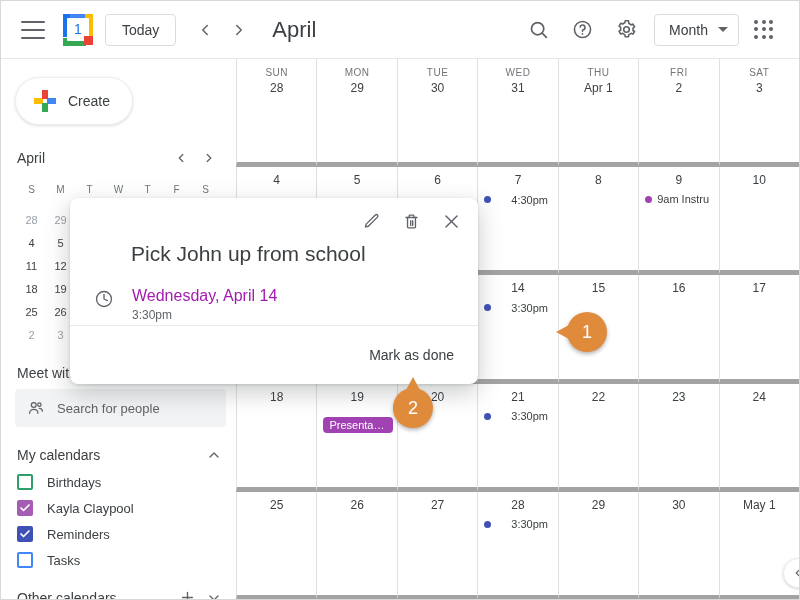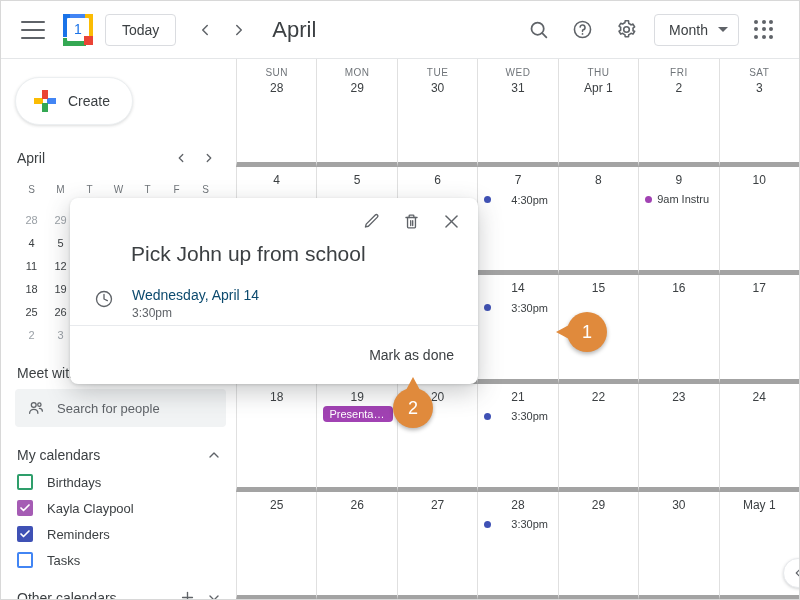--- a/index.html
+++ b/index.html
@@ -177,21 +177,21 @@
     font-size: 12px; color: #3c4043; text-align: center; margin-top: 4px;
   }
   .week.first .cell .daynum { margin-top: 3px; }
   .event-reminder {
     display: flex; align-items: center; gap: 20px; margin: 6px 0 0 6px;
   }
   .dot { width: 7px; height: 7px; border-radius: 50%; flex: 0 0 auto; }
   .ev-time { font-size: 11px; color: #3c4043; white-space: nowrap; }
   .rem-icon { flex: 0 0 auto; display: flex; align-items: center; }
   .event-chip {
-    margin: 2px 4px 0 6px; background: #a142b3; color: #fff;
+    margin: 13px 4px 0 6px; background: #a142b3; color: #fff;
     font-size: 11px; padding: 2px 6px; border-radius: 4px;
     white-space: nowrap; overflow: hidden; text-overflow: ellipsis;
     display: inline-block; max-width: calc(100% - 10px);
   }
   .event-text {
     display: flex; align-items: center; gap: 5px; margin: 6px 0 0 6px;
     overflow: hidden;
   }
   .ev-label { font-size: 11px; color: #3c4043; white-space: nowrap; }
 
@@ -217,21 +217,21 @@
   }
   .ptool { width: 26px; height: 26px; display: flex; align-items: center; justify-content: center;
     color: #5f6368; cursor: pointer; }
   .popup-title {
     font-size: 21px; color: #3c4043; padding: 6px 24px 0 61px; line-height: 28px;
   }
   .popup-when {
     display: flex; gap: 16px; padding: 19px 24px 0 24px;
   }
   .when-icon { width: 22px; color: #5f6368; flex: 0 0 auto; padding-top: 2px; display: flex; }
-  .when-line1 { font-size: 14px; color: #0c4a6e; }
+  .when-line1 { font-size: 16px; color: #a21caf; }
   .when-line2 { font-size: 12px; color: #5f6368; margin-top: 3px; }
   .popup-footer {
     position: absolute; left: 0; bottom: 0; width: 100%; height: 59px;
     border-top: 1px solid #e8eaed; display: flex; align-items: center;
     justify-content: flex-end; padding-right: 24px;
   }
   .mark-done { font-size: 14px; color: #3c4043; cursor: pointer; }
 
   
   .badge {

